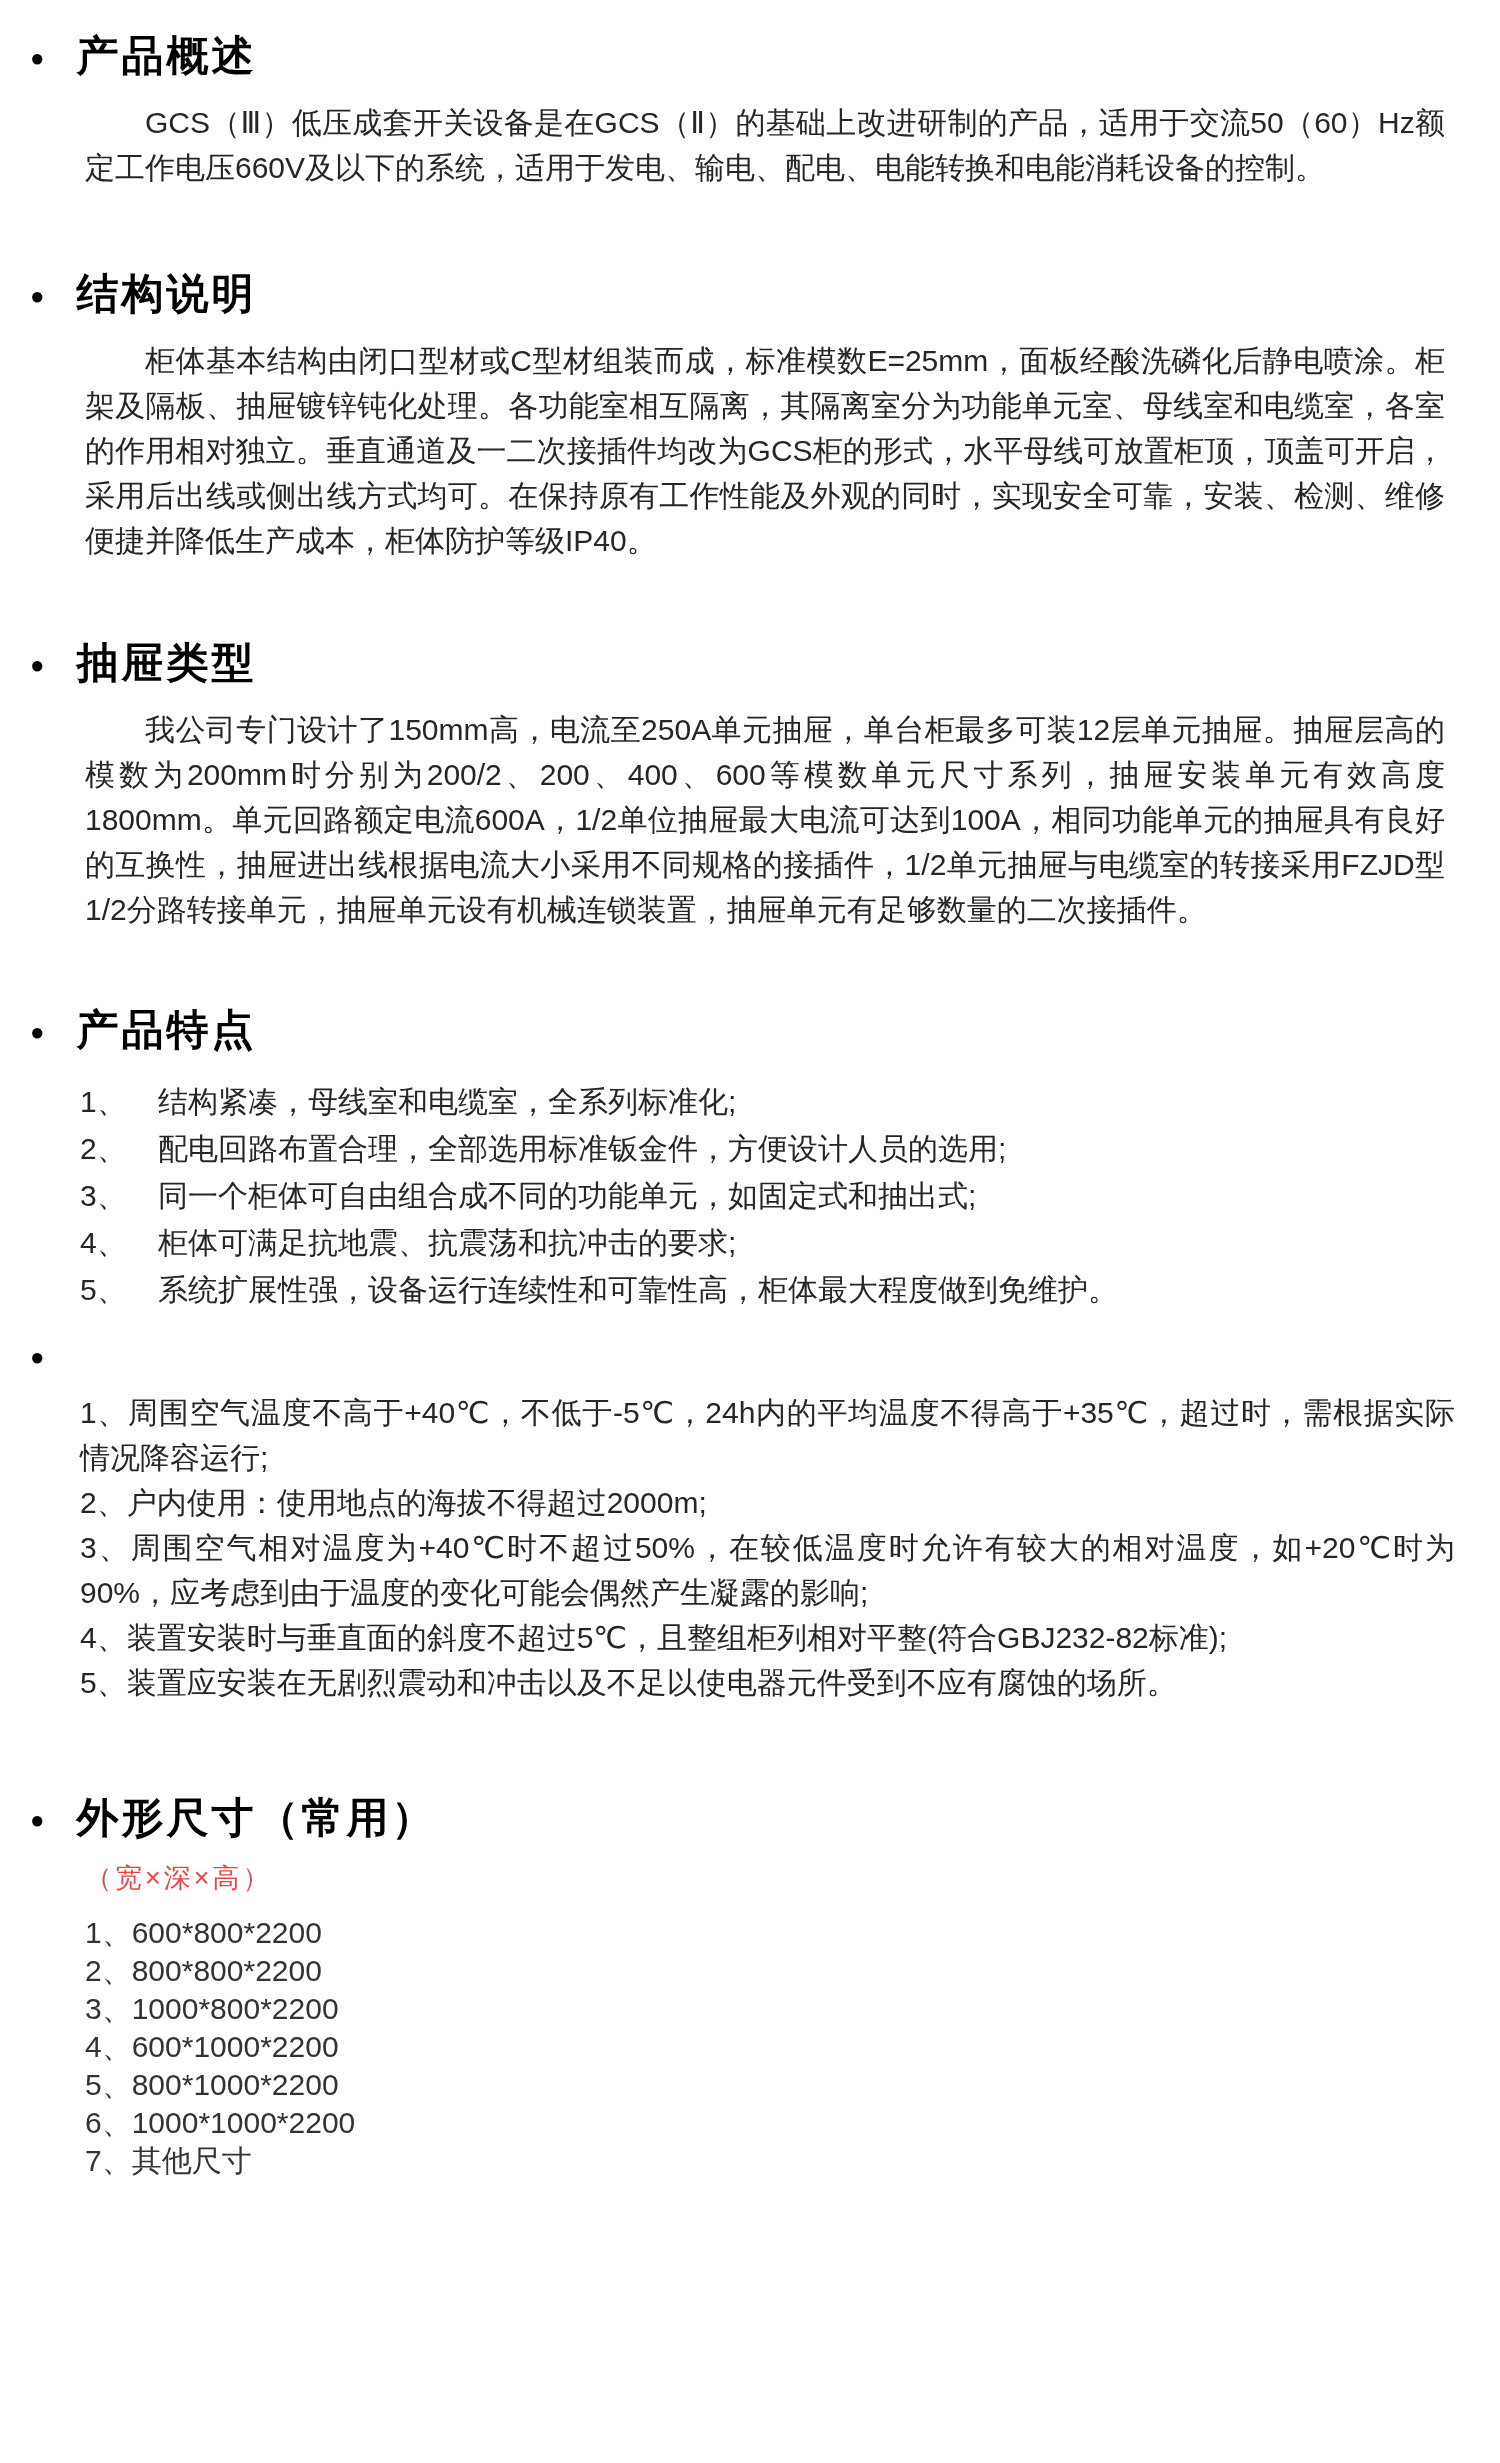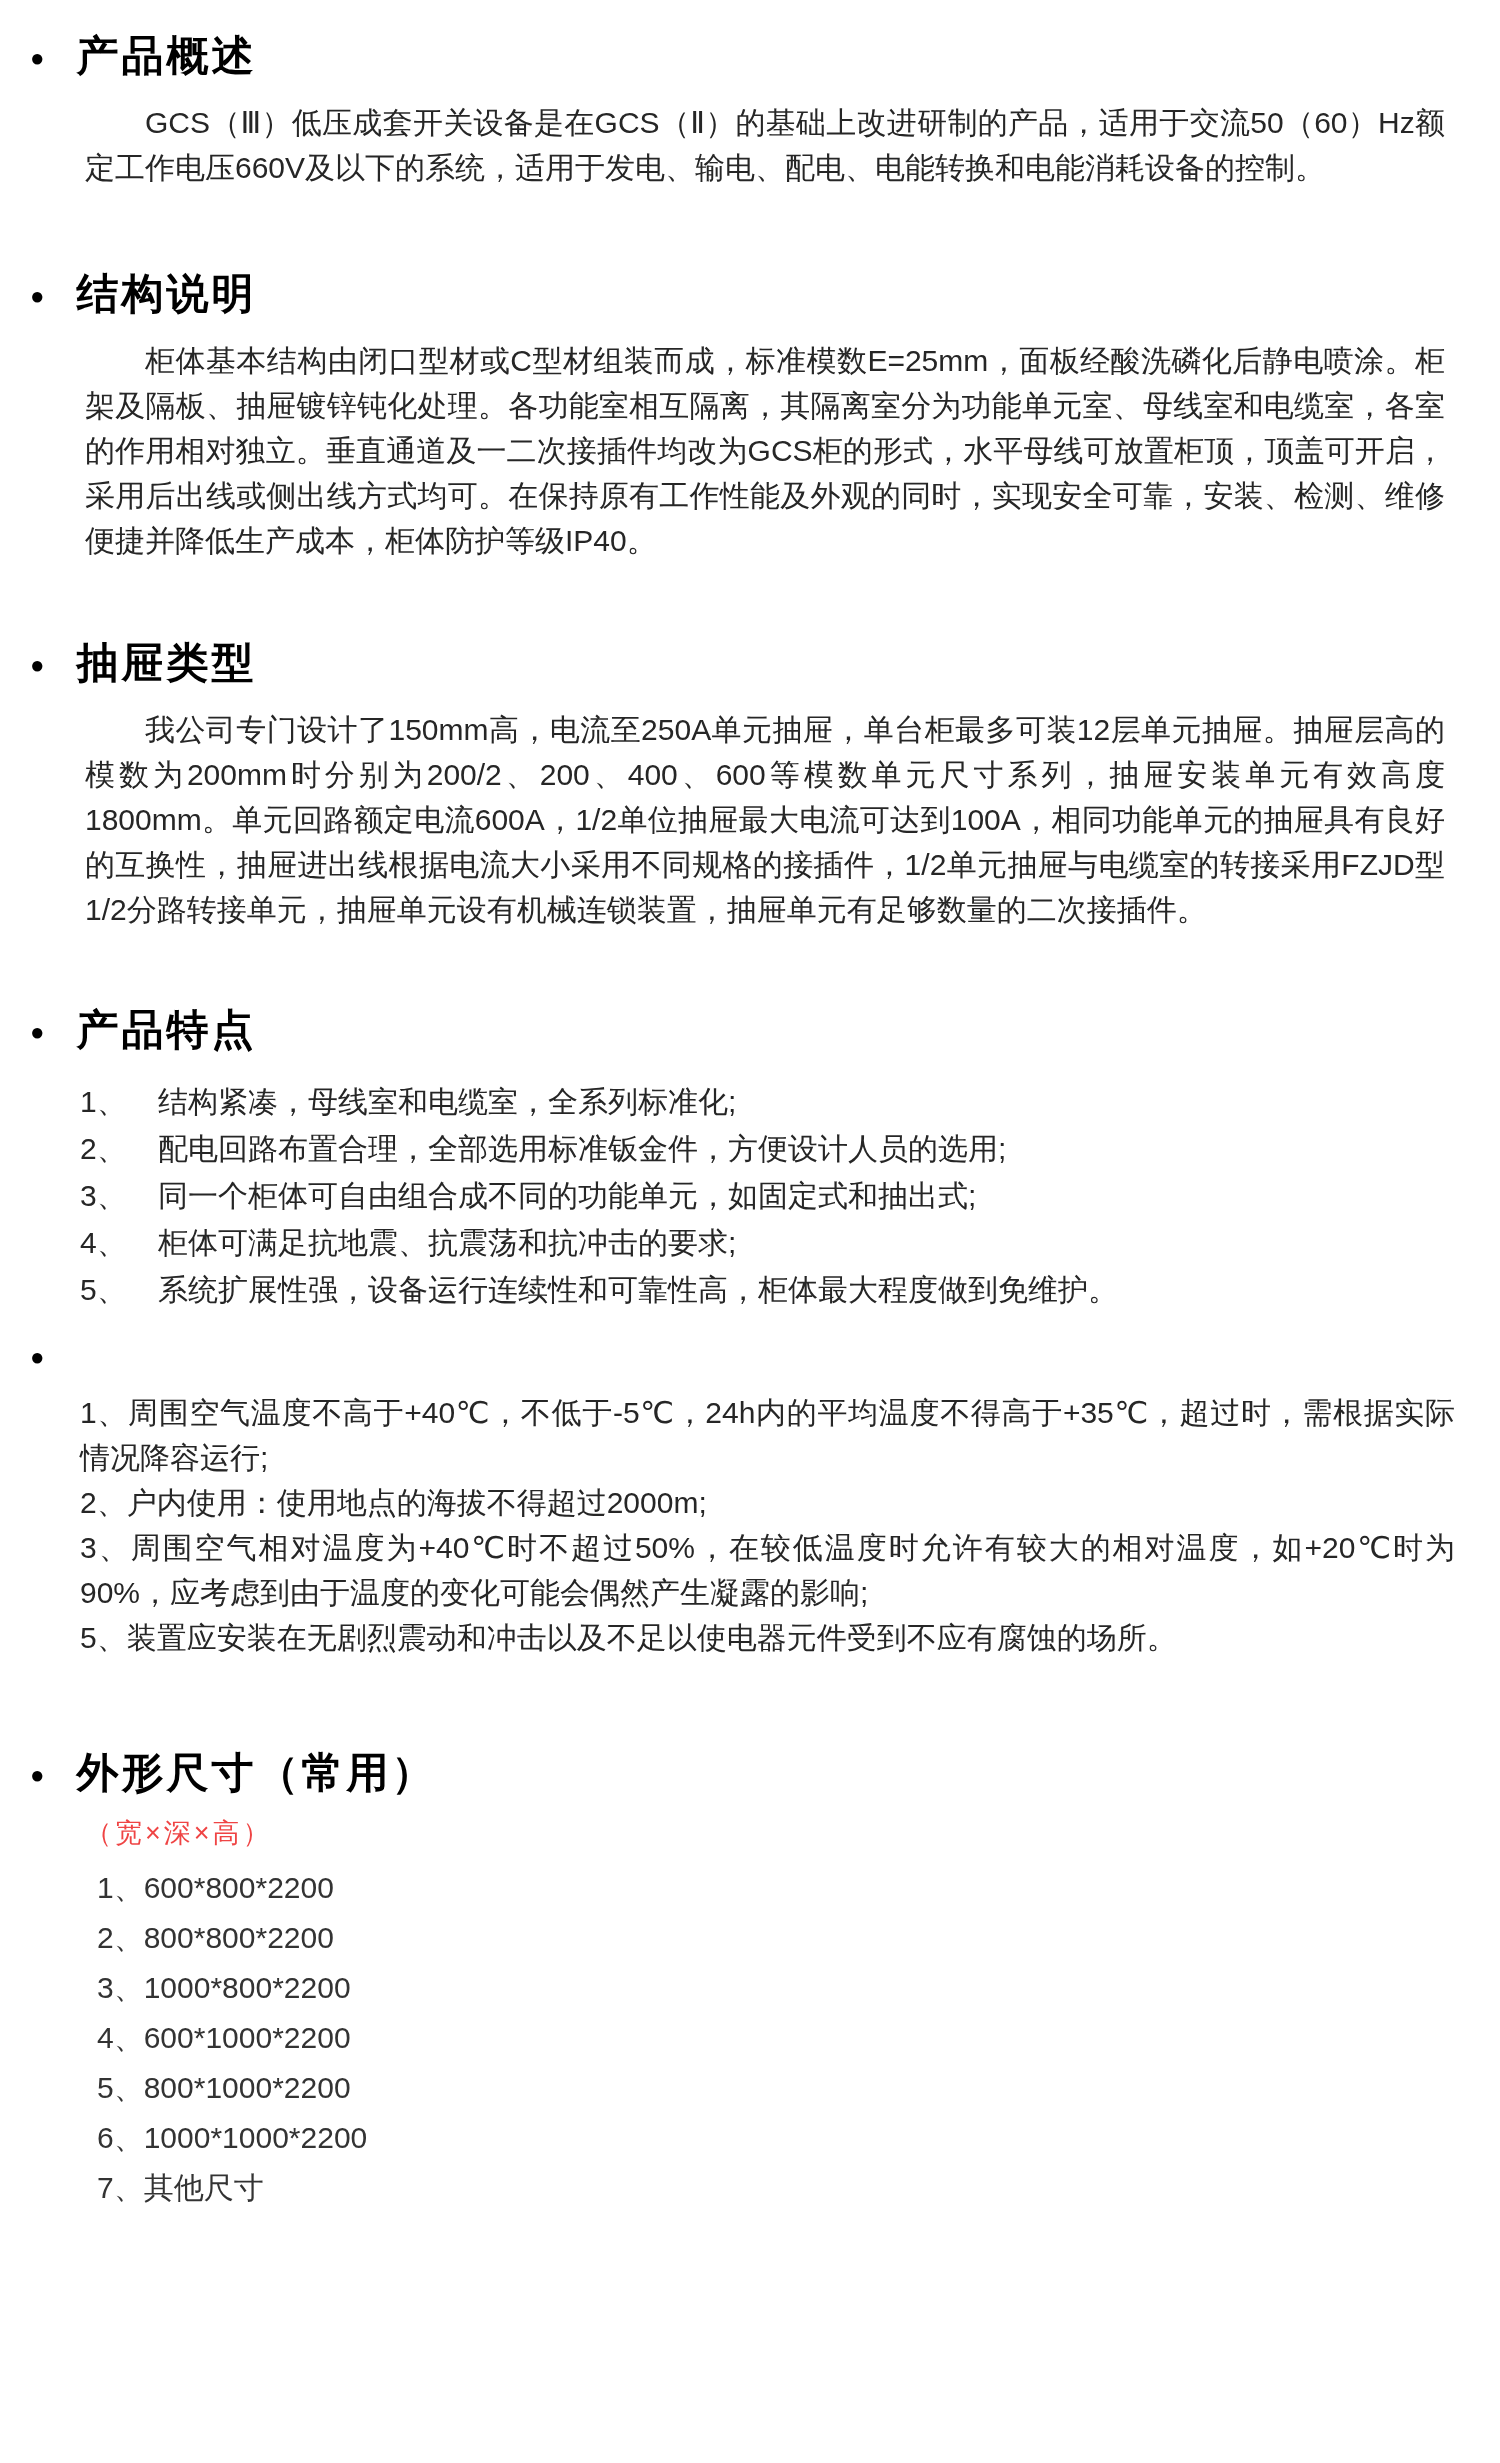--- a/index.html
+++ b/index.html
@@ -71,21 +71,21 @@
   }
 
   .dims { margin: 10px 0 0 55px; }
   .dim-note {
     margin: 14px 0 18px 0;
     font-size: 27px;
     letter-spacing: 3px;
     color: #ef4444;
   }
   .dim-item {
-    margin: 12px;
+    margin: 0;
     font-size: 30px;
     line-height: 38px;
     color: #333333;
   }
 </style>
 </head>
 <body>
 
 <div class="page">
 
@@ -143,20 +143,21 @@
   </section>
 
   <section class="sec sec-environment">
     <div class="sec-heading">
       <span class="bullet">●</span>
     </div>
     <div class="env-list">
       <p class="env-item">1、周围空气温度不高于+40℃，不低于-5℃，24h内的平均温度不得高于+35℃，超过时，需根据实际情况降容运行;</p>
       <p class="env-item">2、户内使用：使用地点的海拔不得超过2000m;</p>
       <p class="env-item">3、周围空气相对温度为+40℃时不超过50%，在较低温度时允许有较大的相对温度，如+20℃时为90%，应考虑到由于温度的变化可能会偶然产生凝露的影响;</p>
+      <p class="env-item">4、装置安装时与垂直面的斜度不超过5℃，且整组柜列相对平整(符合GBJ232-82标准);</p>
       <p class="env-item">5、装置应安装在无剧烈震动和冲击以及不足以使电器元件受到不应有腐蚀的场所。</p>
     </div>
   </section>
 
   <section class="sec sec-dimensions">
     <div class="sec-heading">
       <span class="bullet">●</span>
       <h2 class="sec-title">外形尺寸（常用）</h2>
     </div>
     <div class="dims">

